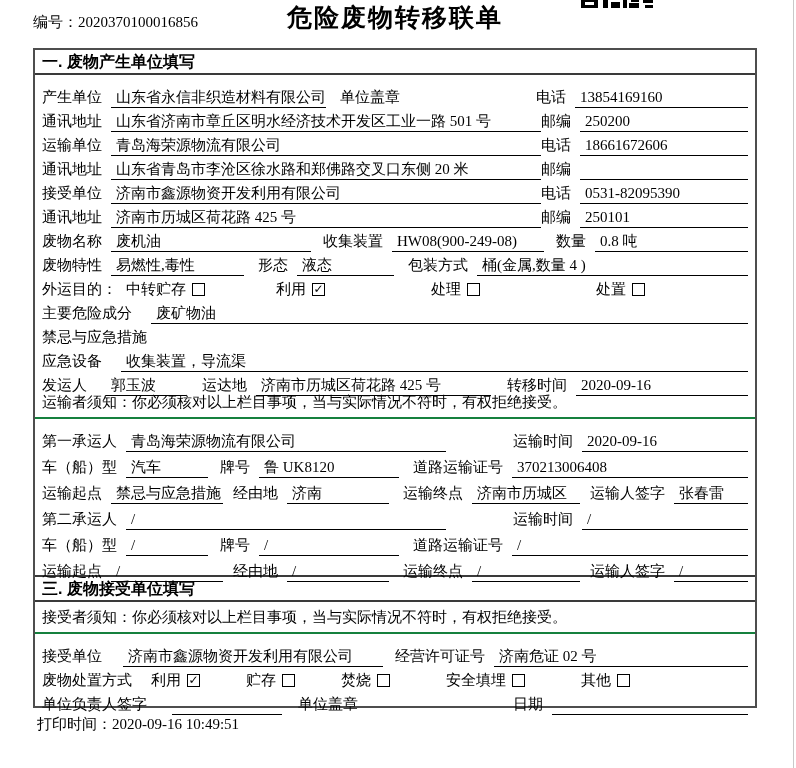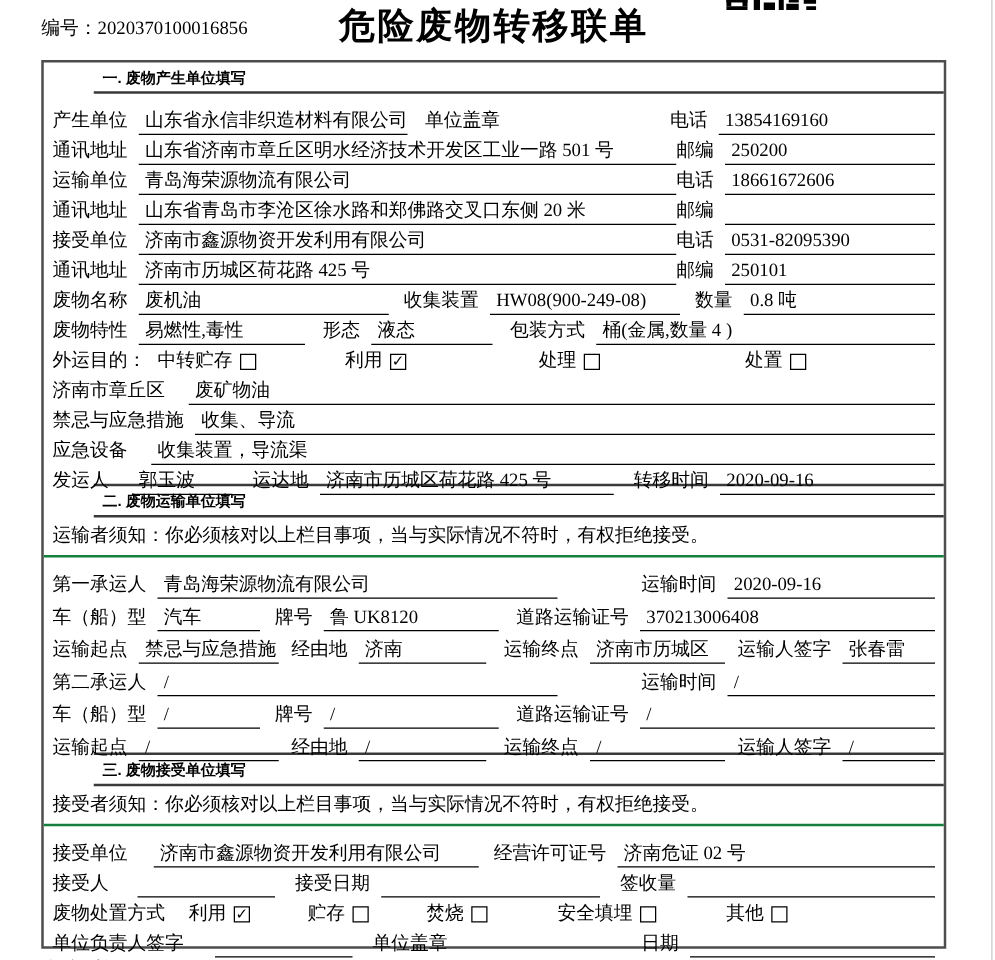--- a/index.html
+++ b/index.html
@@ -16,34 +16,33 @@
   }
   .doc { position: absolute; left: 33px; top: 0; width: 724px; }
 
   
   .doc-header { position: relative; height: 48px; }
   .serial { position: absolute; left: 0; top: 13px; white-space: nowrap; }
   .form-title {
     position: absolute; left: 0; right: 0; top: 1px;
     text-align: center;
     font-family: "Liberation Sans", "DejaVu Sans", sans-serif;
-    font-weight: bold; font-size: 29px; letter-spacing: 2px;
+    font-weight: bold; font-size: 25px; letter-spacing: 2px;
     white-space: nowrap;
   }
   .qr-frag { position: absolute; right: 104px; top: 0; }
 
   
   .box { border: 2px solid #4d4d4d; background: #fff; }
   .sec-title {
     font-family: "Liberation Sans", "DejaVu Sans", sans-serif;
-    font-weight: bold; font-size: 12px;
+    font-weight: bold; font-size: 16px;
     padding: 3px 24px 2px 7px;
     border-bottom: 2px solid #3a3a3a;
     line-height: 18px;
-    margin-left: 40px;
   }
   .sec-title.mid { border-top: 2px solid #3a3a3a; }
   .notice {
     padding: 6px 7px 5px 7px;
     border-bottom: 2px solid #15803d;
     line-height: 19px;
   }
   .row {
     display: flex; align-items: flex-start;
     padding: 12px 7px; height: 24px; line-height: 21px;
@@ -199,44 +198,42 @@
         <span>处理</span>
         <span class="cb"></span>
       </span>
       <span class="opt">
         <span>处置</span>
         <span class="cb"></span>
       </span>
     </div>
 
     <div class="row">
-      <span class="lbl">济南市章丘区</span>
+      <span class="lbl">主要危险成分</span>
       <span class="val grow ml10">废矿物油</span>
     </div>
 
     <div class="row">
       <span class="lbl">禁忌与应急措施</span>
-      <span class="val grow">收集、导流</span>
     </div>
 
     <div class="row">
       <span class="lbl">应急设备</span>
       <span class="val grow ml10">收集装置，导流渠</span>
     </div>
 
     <div class="row">
       <span class="lbl">发运人</span>
       <span class="val w80 ml10">郭玉波</span>
       <span class="lbl ml16">运达地</span>
       <span class="val w235">济南市历城区荷花路 425 号</span>
       <span class="lbl ml16">转移时间</span>
       <span class="val grow">2020-09-16</span>
     </div>
 
-    <div class="sec-title mid">二. 废物运输单位填写</div>
     <div class="notice">运输者须知：你必须核对以上栏目事项，当与实际情况不符时，有权拒绝接受。</div>
 
     <div class="row h26">
       <span class="lbl">第一承运人</span>
       <span class="val w320">青岛海荣源物流有限公司</span>
       <span class="rgroup rg235">
         <span class="lbl">运输时间</span>
         <span class="val grow">2020-09-16</span>
       </span>
     </div>
@@ -293,28 +290,20 @@
     <div class="sec-title mid">三. 废物接受单位填写</div>
     <div class="notice">接受者须知：你必须核对以上栏目事项，当与实际情况不符时，有权拒绝接受。</div>
 
     <div class="row h23">
       <span class="lbl">接受单位</span>
       <span class="val w260 ml12">济南市鑫源物资开发利用有限公司</span>
       <span class="lbl ml12">经营许可证号</span>
       <span class="val grow">济南危证 02 号</span>
     </div>
 
-    <div class="row h23">
-      <span class="lbl">接受人</span>
-      <span class="val w110 ml14"></span>
-      <span class="lbl ml16">接受日期</span>
-      <span class="val w175"></span>
-      <span class="lbl ml16">签收量</span>
-      <span class="val grow"></span>
-    </div>
 
     <div class="row h23">
       <span class="lbl">废物处置方式</span>
       <span class="opt w95o ml10">
         <span>利用</span>
         <span class="cb">✓</span>
       </span>
       <span class="opt w95o">
         <span>贮存</span>
         <span class="cb"></span>

